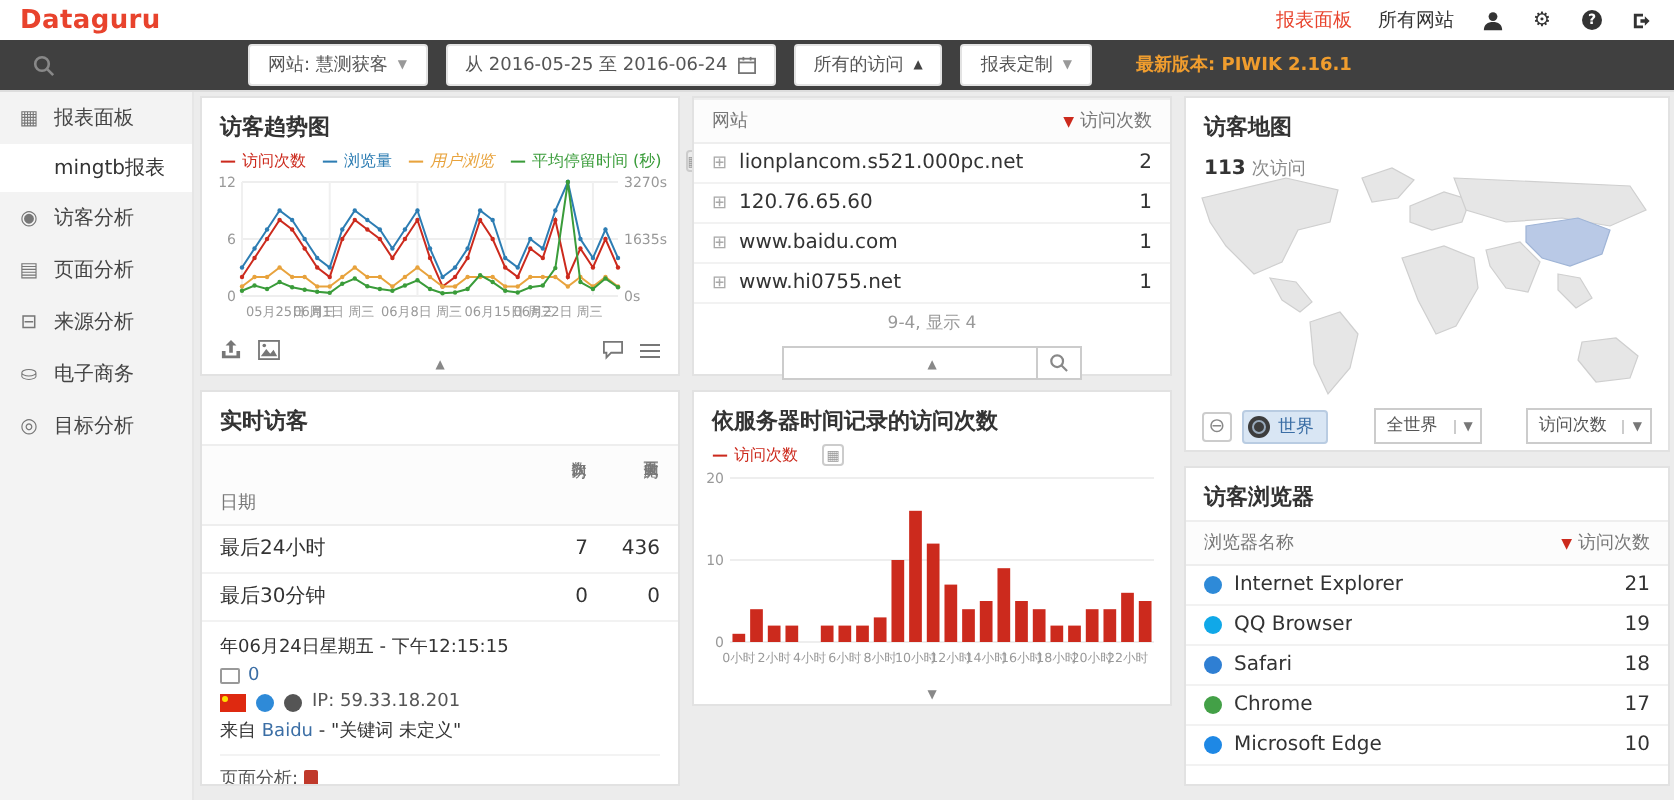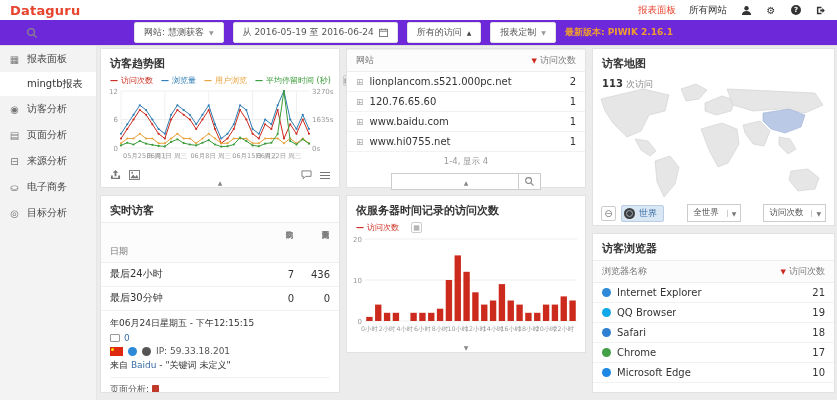--- a/index.html
+++ b/index.html
@@ -8,27 +8,27 @@
 .app{position:relative;width:837px;height:400px;background:#ececec;overflow:hidden;font-size:10px}
 
 .topbar{position:absolute;top:0;left:0;right:0;height:20px;background:#fff;display:flex;align-items:center;padding:0 10px;z-index:5}
 .logo{font-size:13px;font-weight:bold;color:#e8432d;letter-spacing:.2px}
 .topbar-right{margin-left:auto;display:flex;align-items:center;gap:13px;font-size:9.5px}
 .top-link{cursor:pointer;color:#333}
 .top-link.red{color:#e8432d}
 .tb-icon{width:12px;height:12px;display:inline-flex;align-items:center;justify-content:center;color:#333;font-size:10px}
 .help-circ{width:10px;height:10px;border-radius:50%;background:#333;color:#fff;font-size:7px;line-height:10px;text-align:center;font-weight:bold}
 
-.filterbar{position:absolute;top:20px;left:0;right:0;height:26px;background:#6d28d9;border-bottom:1px solid #ddd;display:flex;align-items:center;padding:0 26px;gap:9px;z-index:5}
+.filterbar{position:absolute;top:20px;left:0;right:0;height:26px;background:#404040;border-bottom:1px solid #ddd;display:flex;align-items:center;padding:0 16px;gap:9px;z-index:5}
 .search-ico{color:#888;margin-right:2px}
 .fbtn{display:flex;align-items:center;gap:5px;border:1px solid #e3e3e3;background:#fff;padding:3px 9px;font-size:9px;color:#555;border-radius:2px;cursor:pointer;white-space:nowrap}
 .fbtn:first-of-type{margin-left:85px}
 .caret-dn{font-size:6px;color:#999}
 .caret-up{font-size:6px;color:#444}
-.version{font-size:9px;font-weight:bold;margin-left:0;white-space:nowrap}
+.version{font-size:9px;font-weight:bold;margin-left:13px;white-space:nowrap}
 
 .sidebar{position:absolute;left:0;top:46px;bottom:0;width:97px;background:#f3f3f3;border-right:1px solid #e6e6e6}
 .side-item{display:flex;align-items:center;gap:7px;padding:6px 9px;font-size:10px;color:#444;cursor:pointer}
 .side-item .sicon{width:11px;text-align:center;color:#777;font-size:10px}
 .side-item.sub{padding:5px 9px 5px 27px;background:#fff;color:#333}
 
 .content{position:absolute;left:100px;top:48px;right:2px;bottom:0;display:flex;gap:6px}
 .col{display:flex;flex-direction:column;min-width:0}
 .col1{width:240px}.col2{width:240px}.col3{flex:1}
 .panel{background:#fff;border:1px solid #e2e2e2;margin-bottom:7px;position:relative}
@@ -121,21 +121,21 @@
       <svg width="12" height="12" viewBox="0 0 12 12">
           <circle cx="5" cy="5" r="3.4" fill="none" stroke="#888" stroke-width="1.3"></circle>
           <line x1="7.6" y1="7.6" x2="10.6" y2="10.6" stroke="#888" stroke-width="1.3"></line>
         </svg>
     </span>
     <div class="fbtn">
       <span>网站: 慧测获客</span>
         <span class="caret-dn">▼</span>
     </div>
     <div class="fbtn">
-      <span>从 2016-05-19 至 2016-06-24</span>
+      <span>从 2016-05-25 至 2016-06-24</span>
       <svg width="9" height="9" viewBox="0 0 10 10">
           <rect x="0.5" y="1.5" width="9" height="8" fill="none" stroke="#777"></rect>
           <line x1="0.5" y1="3.6" x2="9.5" y2="3.6" stroke="#777"></line>
           <line x1="3" y1="0.5" x2="3" y2="2.5" stroke="#777"></line>
           <line x1="7" y1="0.5" x2="7" y2="2.5" stroke="#777"></line>
         </svg>
     </div>
     <div class="fbtn">
       <span>所有的访问</span>
         <span class="caret-up">▲</span>
@@ -186,21 +186,21 @@
             <span class="leg-item">
               <span class="leg-dash" style="color: rgb(204, 42, 29);">—</span>
               <span style="color: rgb(204, 42, 29); font-size: 8px;">访问次数</span>
             </span>
             <span class="leg-item">
               <span class="leg-dash" style="color: rgb(45, 125, 179);">—</span>
               <span style="color: rgb(45, 125, 179); font-size: 8px;">浏览量</span>
             </span>
             <span class="leg-item">
               <span class="leg-dash" style="color: rgb(232, 163, 61);">—</span>
-              <span style="color: rgb(232, 163, 61); font-size: 8px;">用户浏览</span>
+              <span style="color: rgb(232, 163, 61); font-size: 8px; font-style: italic;">用户浏览</span>
             </span>
             <span class="leg-item">
               <span class="leg-dash" style="color: rgb(58, 156, 58);">—</span>
               <span style="color: rgb(58, 156, 58); font-size: 8px;">平均停留时间 (秒)</span>
             </span>
             <span class="leg-export">▦</span>
           </div>
         <svg id="trend-svg" width="236" height="82">
             <line x1="20" x2="208" y1="62" y2="62" stroke="#eee" stroke-width="1"></line>
             <text x="17" y="64.5" text-anchor="end" font-size="7" fill="#999">0</text>
@@ -465,21 +465,21 @@
               <span>1</span>
             </div>
             <div class="trow">
               <span class="nm">
                 <span class="plus-ico">⊞</span>
                 <span>www.hi0755.net</span>
               </span>
               <span>1</span>
             </div>
           </div>
-        <div class="pag">1-4, 显示 4</div>
+        <div class="pag">9-4, 显示 4</div>
         <div class="tsearch">
           <input placeholder="" style="">
           <span class="sbtn">
               <svg width="11" height="11" viewBox="0 0 12 12">
                 <circle cx="5" cy="5" r="3.2" fill="none" stroke="#888" stroke-width="1.2"></circle>
                 <line x1="7.4" y1="7.4" x2="10.4" y2="10.4" stroke="#888" stroke-width="1.2"></line>
               </svg>
             </span>
         </div>
         <span class="caret-mark">▲</span>

